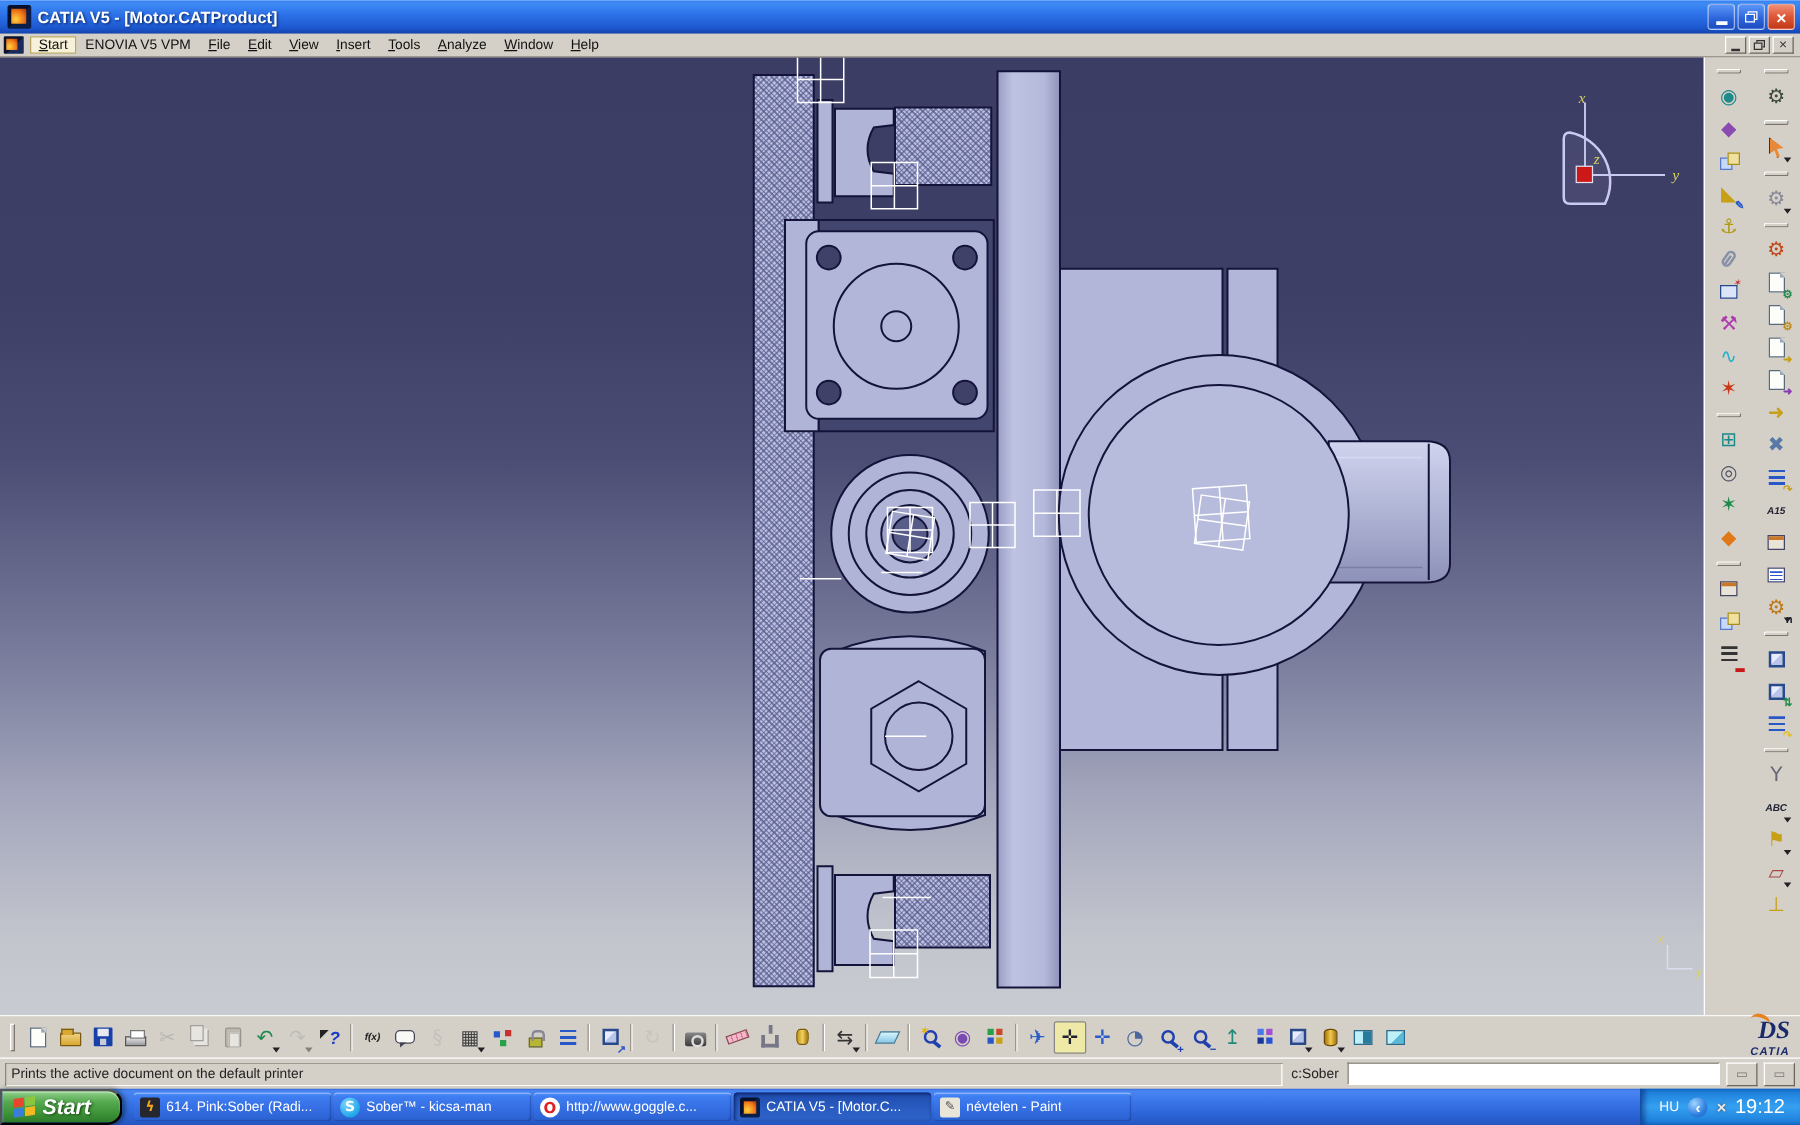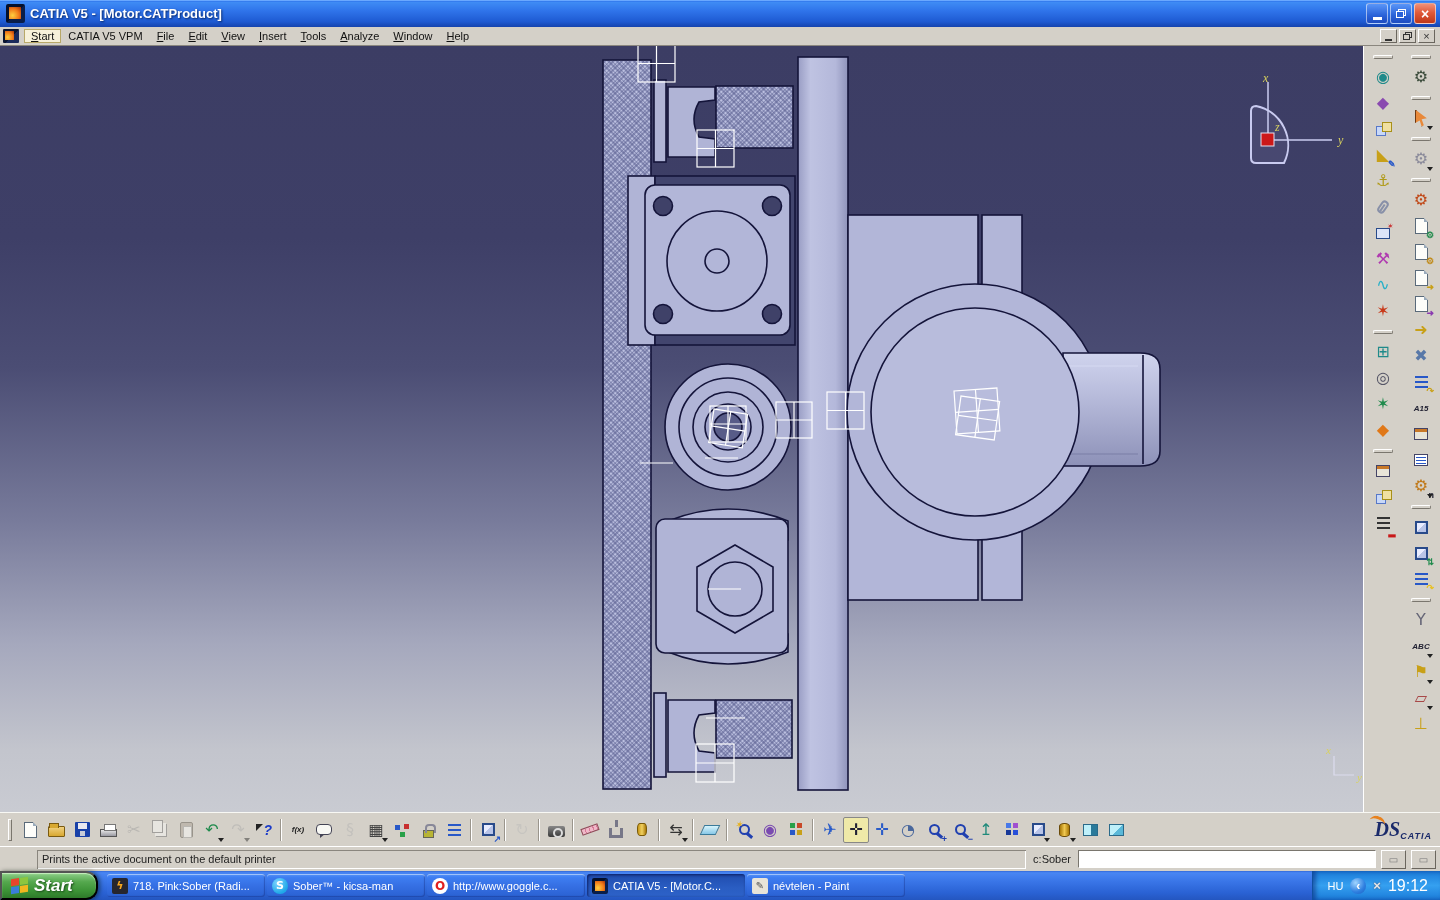--- a/index.html
+++ b/index.html
@@ -130,31 +130,31 @@
   .twosq::before { content:""; position:absolute; left:0; top:4px; width:8px; height:8px; background:#c8d8f8; border:1px solid #5878c8; }
   .twosq::after { content:""; position:absolute; left:6px; top:0; width:8px; height:8px; background:#f0e0a0; border:1px solid #a89018; }
   .clipw { width:8px; height:14px; border:2px solid #8890a8; border-radius:4px; transform:rotate(35deg); }
   .clipw::before { content:""; position:absolute; left:1px; top:2px; width:2px; height:8px; background:#8890a8; }
   .fixm { width:14px; height:11px; border:1px solid #284a8a; background:#dce4f8; }
   .fixm::after { content:"✶"; position:absolute; right:-4px; top:-7px; color:#c83030; font-size:8px; }
 
   
   .btb { position:absolute; left:0; right:0; top:812px; height:34px; background:#d4d0c8;
     border-top:1px solid #f8f8f4; display:flex; align-items:center; padding-left:6px; }
-  .dslogo { margin-left:auto; display:flex; flex-direction:row; align-items:flex-end; padding-right:8px; line-height:1; }
+  .dslogo { margin-left:auto; display:flex; flex-direction:column; align-items:flex-end; padding-right:8px; line-height:1; }
   .ds-m { font:italic bold 20px "Liberation Serif",serif; color:#1a2a6a; position:relative; }
   .ds-m::before { content:""; position:absolute; left:-6px; top:-2px; width:16px; height:10px;
     border-top:3px solid #e8821e; border-radius:50% 50% 0 0; transform:rotate(18deg); }
   .ds-name { font:italic bold 9px "Liberation Sans",sans-serif; color:#1a2a6a; letter-spacing:1px; }
 
   
   .sbar { position:absolute; left:0; right:0; top:846px; height:25px; background:#d4d0c8;
     display:flex; align-items:center; gap:5px; padding:2px 4px; border-top:1px solid #fff; }
   .sb-msg { flex:1; height:19px; line-height:18px; padding:0 5px; font-size:11px; color:#222;
-    box-shadow:inset 1px 1px 0 #8a867e,inset -1px -1px 0 #fff;margin-left:33px; }
+    box-shadow:inset 1px 1px 0 #8a867e,inset -1px -1px 0 #fff; }
   .sb-cmd-label { font-size:11px; color:#222; padding:0 2px; }
   .sb-input { width:298px; height:18px; border:1px solid; border-color:#7a766e #fff #fff #7a766e;
     background:#fff; font-size:11px; padding:0 3px; }
   .sb-btn { width:25px; height:19px; background:#d4d0c8; border:1px solid; border-color:#fff #6a665e #6a665e #fff;
     display:flex; align-items:center; justify-content:center; font-size:10px; color:#777; }
 
   
   .tkbar { position:absolute; left:0; right:0; top:871px; height:29px;
     background:linear-gradient(#3168d9 0,#4986f3 6%,#3a76e8 35%,#2a62d4 75%,#2456c0 100%); display:flex; align-items:center; }
   .start { height:29px; width:98px; border-radius:0 12px 12px 0; flex:none;
@@ -209,21 +209,21 @@
         <span class="rg"></span>
       </span>
     <span class="wbtn b-close">×</span>
   </span>
 </div>
 
 <div class="menubar">
   <span class="mb-app"></span>
   <span style="display:flex;align-items:center">
       <span class="menu-item hl"><u class="u">S</u>tart</span>
-      <span class="menu-item">CATIA V5 VPM</span>
+      <span class="menu-item">ENOVIA V5 VPM</span>
       <span class="menu-item"><u class="u">F</u>ile</span>
       <span class="menu-item"><u class="u">E</u>dit</span>
       <span class="menu-item"><u class="u">V</u>iew</span>
       <span class="menu-item"><u class="u">I</u>nsert</span>
       <span class="menu-item"><u class="u">T</u>ools</span>
       <span class="menu-item"><u class="u">A</u>nalyze</span>
       <span class="menu-item"><u class="u">W</u>indow</span>
       <span class="menu-item"><u class="u">H</u>elp</span>
     </span>
   <span class="mdi">
@@ -672,21 +672,21 @@
         <i></i>
         <i></i>
         <i></i>
         <i></i>
       </span>
     <span>Start</span>
   </button>
   <span class="tasks">
       <button class="task">
         <span class="tk tk-winamp">ϟ</span>
-        <span class="lbl">718. Pink:Sober (Radi...</span>
+        <span class="lbl">614. Pink:Sober (Radi...</span>
       </button>
       <button class="task">
         <span class="tk tk-skype">S</span>
         <span class="lbl">Sober™ - kicsa-man</span>
       </button>
       <button class="task">
         <span class="tk tk-opera">O</span>
         <span class="lbl">http://www.goggle.c...</span>
       </button>
       <button class="task active">

